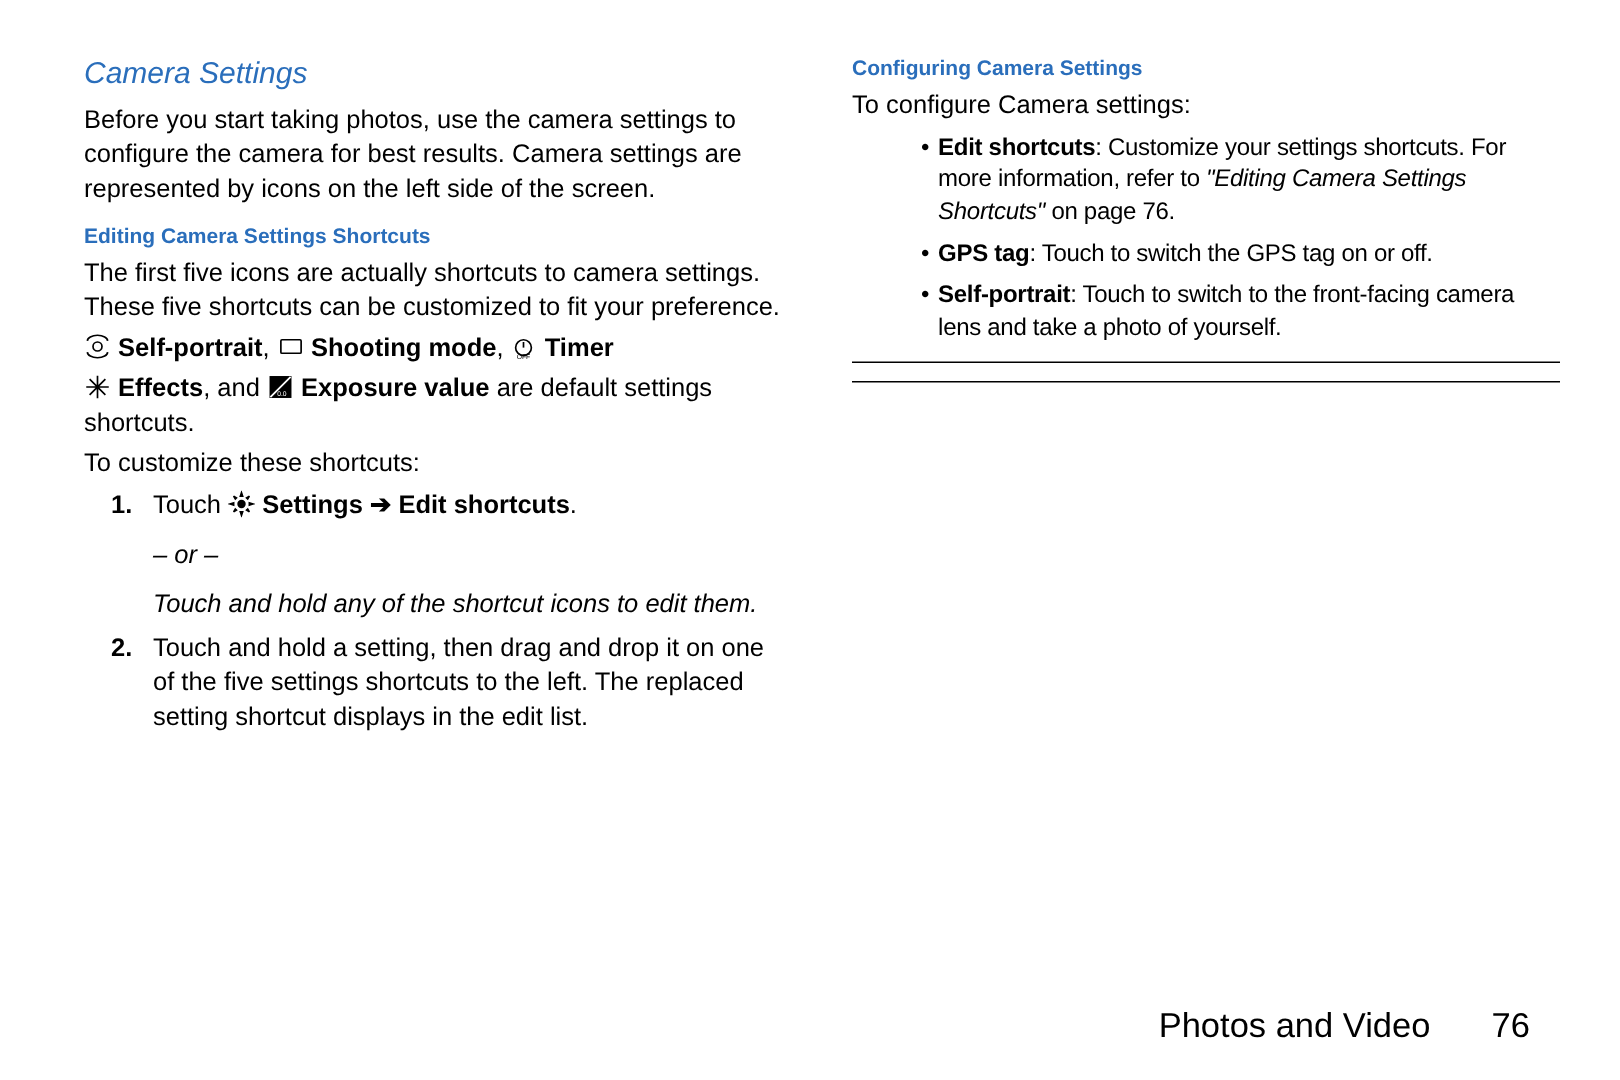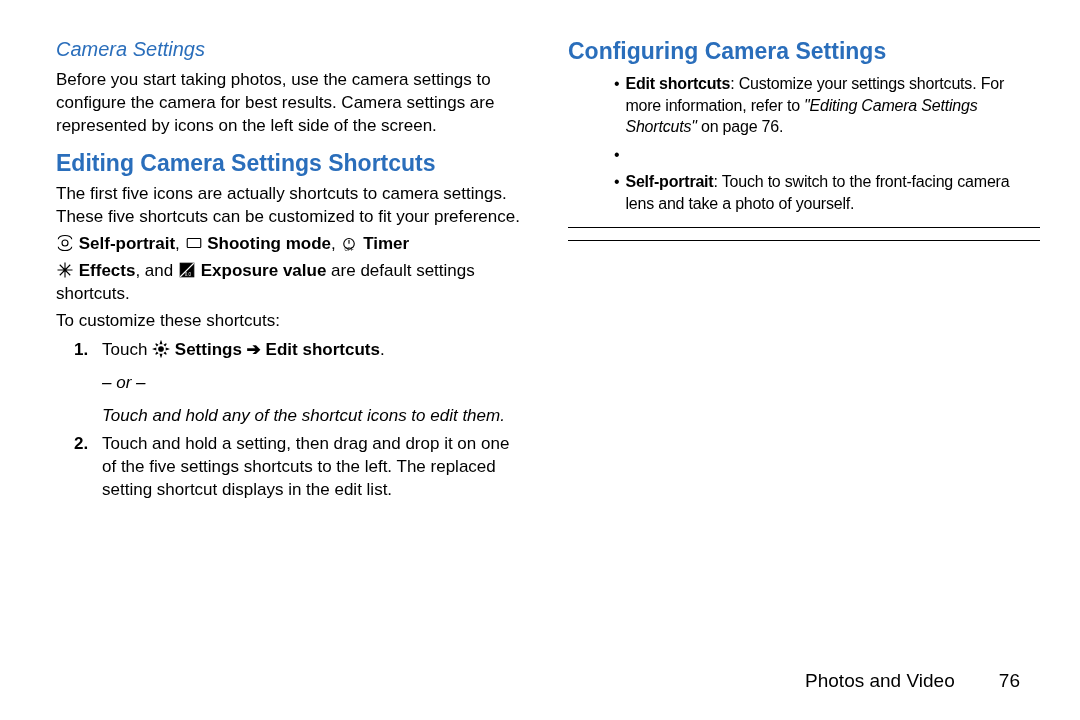--- a/index.html
+++ b/index.html
@@ -27,21 +27,21 @@
   .h-main {
     font-style: italic;
     font-weight: normal;
     color: #2a6ebb;
     font-size: 20px;
     margin: 0 0 6px 0;
   }
   .h-sub {
     font-weight: bold;
     color: #2a6ebb;
-    font-size: 23px;
+    font-size: 14px;
     margin: 10px 0 4px 0;
   }
   p { margin: 4px 0; }
   .b { font-weight: bold; }
   .default-line span { vertical-align: middle; }
   .ol-step { display: flex; margin: 6px 0 0 18px; }
   .ol-num { font-weight: bold; width: 28px; flex-shrink:0; }
   .ol-body { flex: 1; }
   .sub-indent { margin-left: 46px; margin-top:10px; margin-bottom:4px;font-style:italic;}
   .square-bullet-row { display:flex; margin: 4px 0 0 18px;}
@@ -51,21 +51,21 @@
   .cond { font-family: Arial, Helvetica, sans-serif; letter-spacing: -0.2px;}
   .italic { font-style: italic; }
   hr.rule { border: none; border-top: 1.5px solid #000; margin: 12px 0 6px 0;}
   .footer {
     position: absolute;
     width: 1080px;
     top: 670px;
     text-align: right;
     padding-right: 60px;
     box-sizing: border-box;
-    font-size: 19px;
+    font-size: 23px;
   }
   .footer .pn { display:inline-block; width:40px; text-align:right; margin-left:20px;}
   
   svg.ic { width:18px; height:18px; vertical-align:-3px; stroke:#000; fill:none; stroke-width:1.5;}
   .arrow { font-weight:bold; }
 </style>
 </head>
 <body>
 
 <div class="page">
@@ -125,31 +125,35 @@
     <p class="sub-indent">Touch and hold any of the shortcut icons to edit them.</p>
 
     <div class="ol-step">
       <div class="ol-num">2.</div>
       <div class="ol-body">Touch and hold a setting, then drag and drop it on one of the five settings shortcuts to the left. The replaced setting shortcut displays in the edit list.</div>
     </div>
   </div>
 
   <div class="col col-right">
     <div class="h-sub" style="margin-top:0">Configuring Camera Settings</div>
+    <p>To configure Camera settings:</p>
 
 
     <div class="disc-row cond">
       <div class="disc">•</div>
       <div>
         <span class="b">Edit shortcuts</span><span>: Customize your settings shortcuts. For more information, refer to </span><span class="italic">"Editing Camera Settings Shortcuts"</span><span> on page 76.</span>
       </div>
     </div>
 
     <div class="disc-row cond">
       <div class="disc">•</div>
+      <div>
+        <span class="b">GPS tag</span><span>: Touch to switch the GPS tag on or off.</span>
+      </div>
     </div>
 
     <div class="disc-row cond">
       <div class="disc">•</div>
       <div>
         <span class="b">Self-portrait</span><span>: Touch to switch to the front-facing camera lens and take a photo of yourself.</span>
       </div>
     </div>
 
     <hr class="rule">

